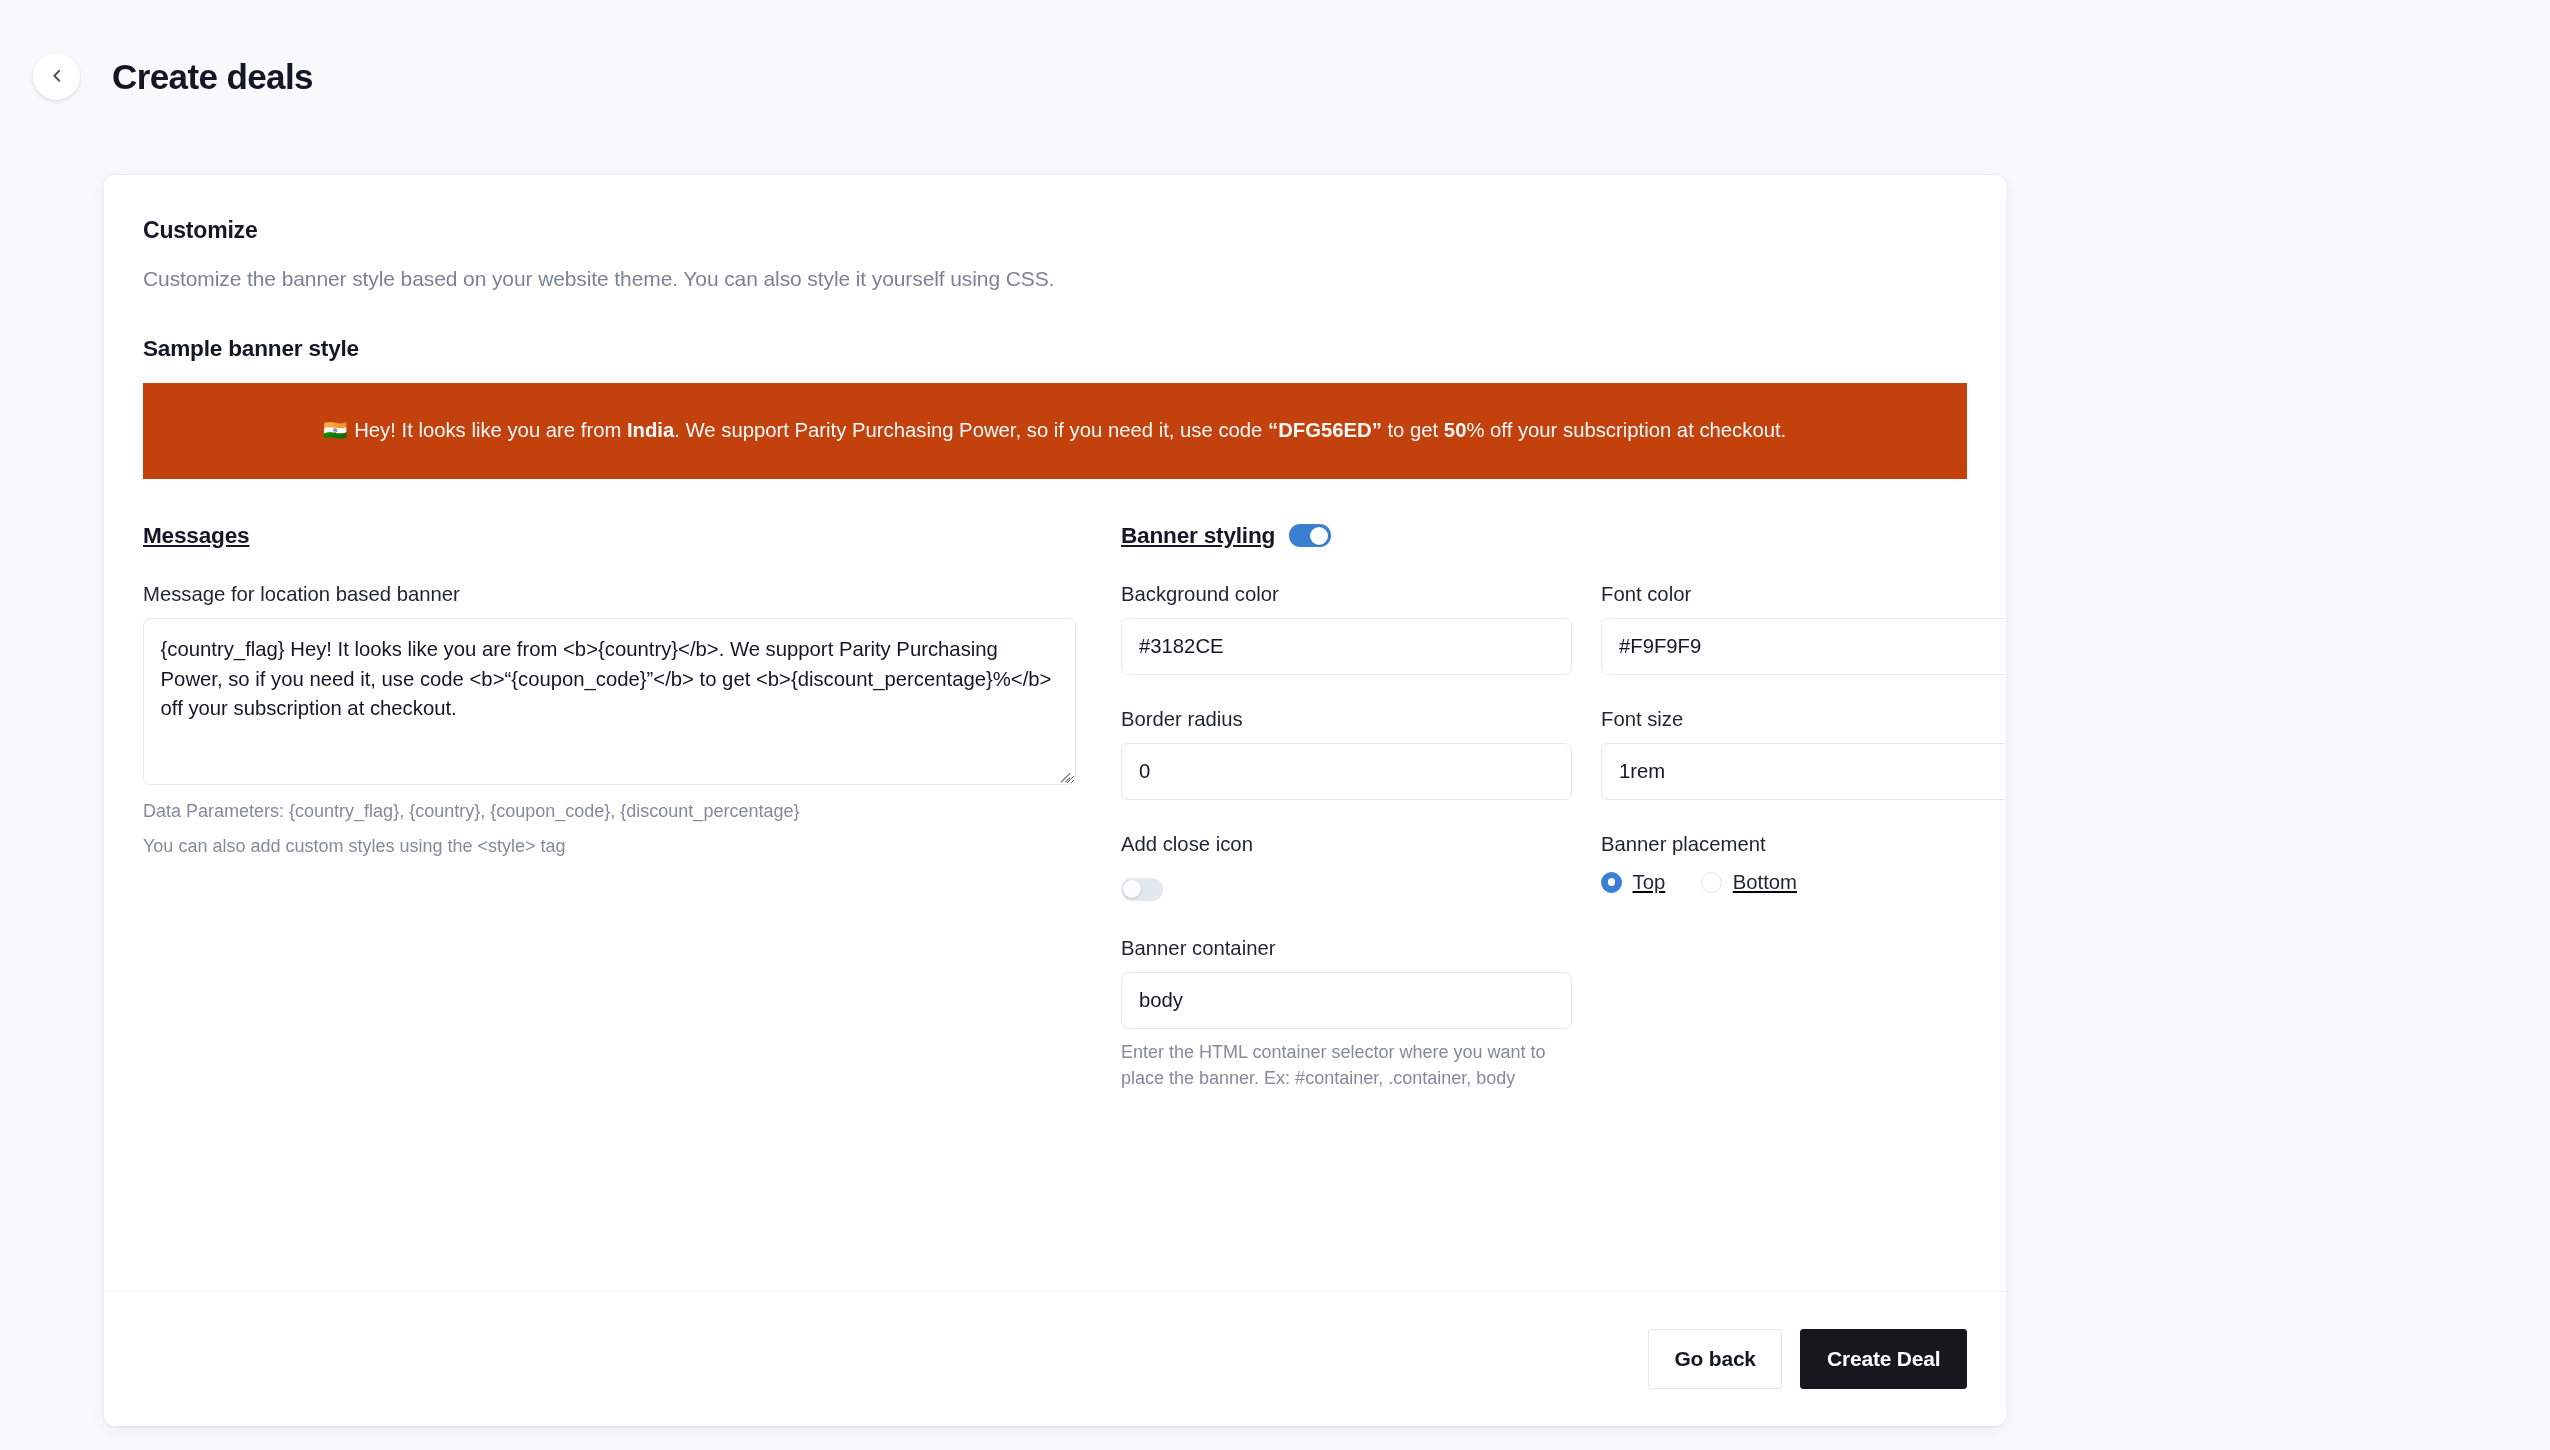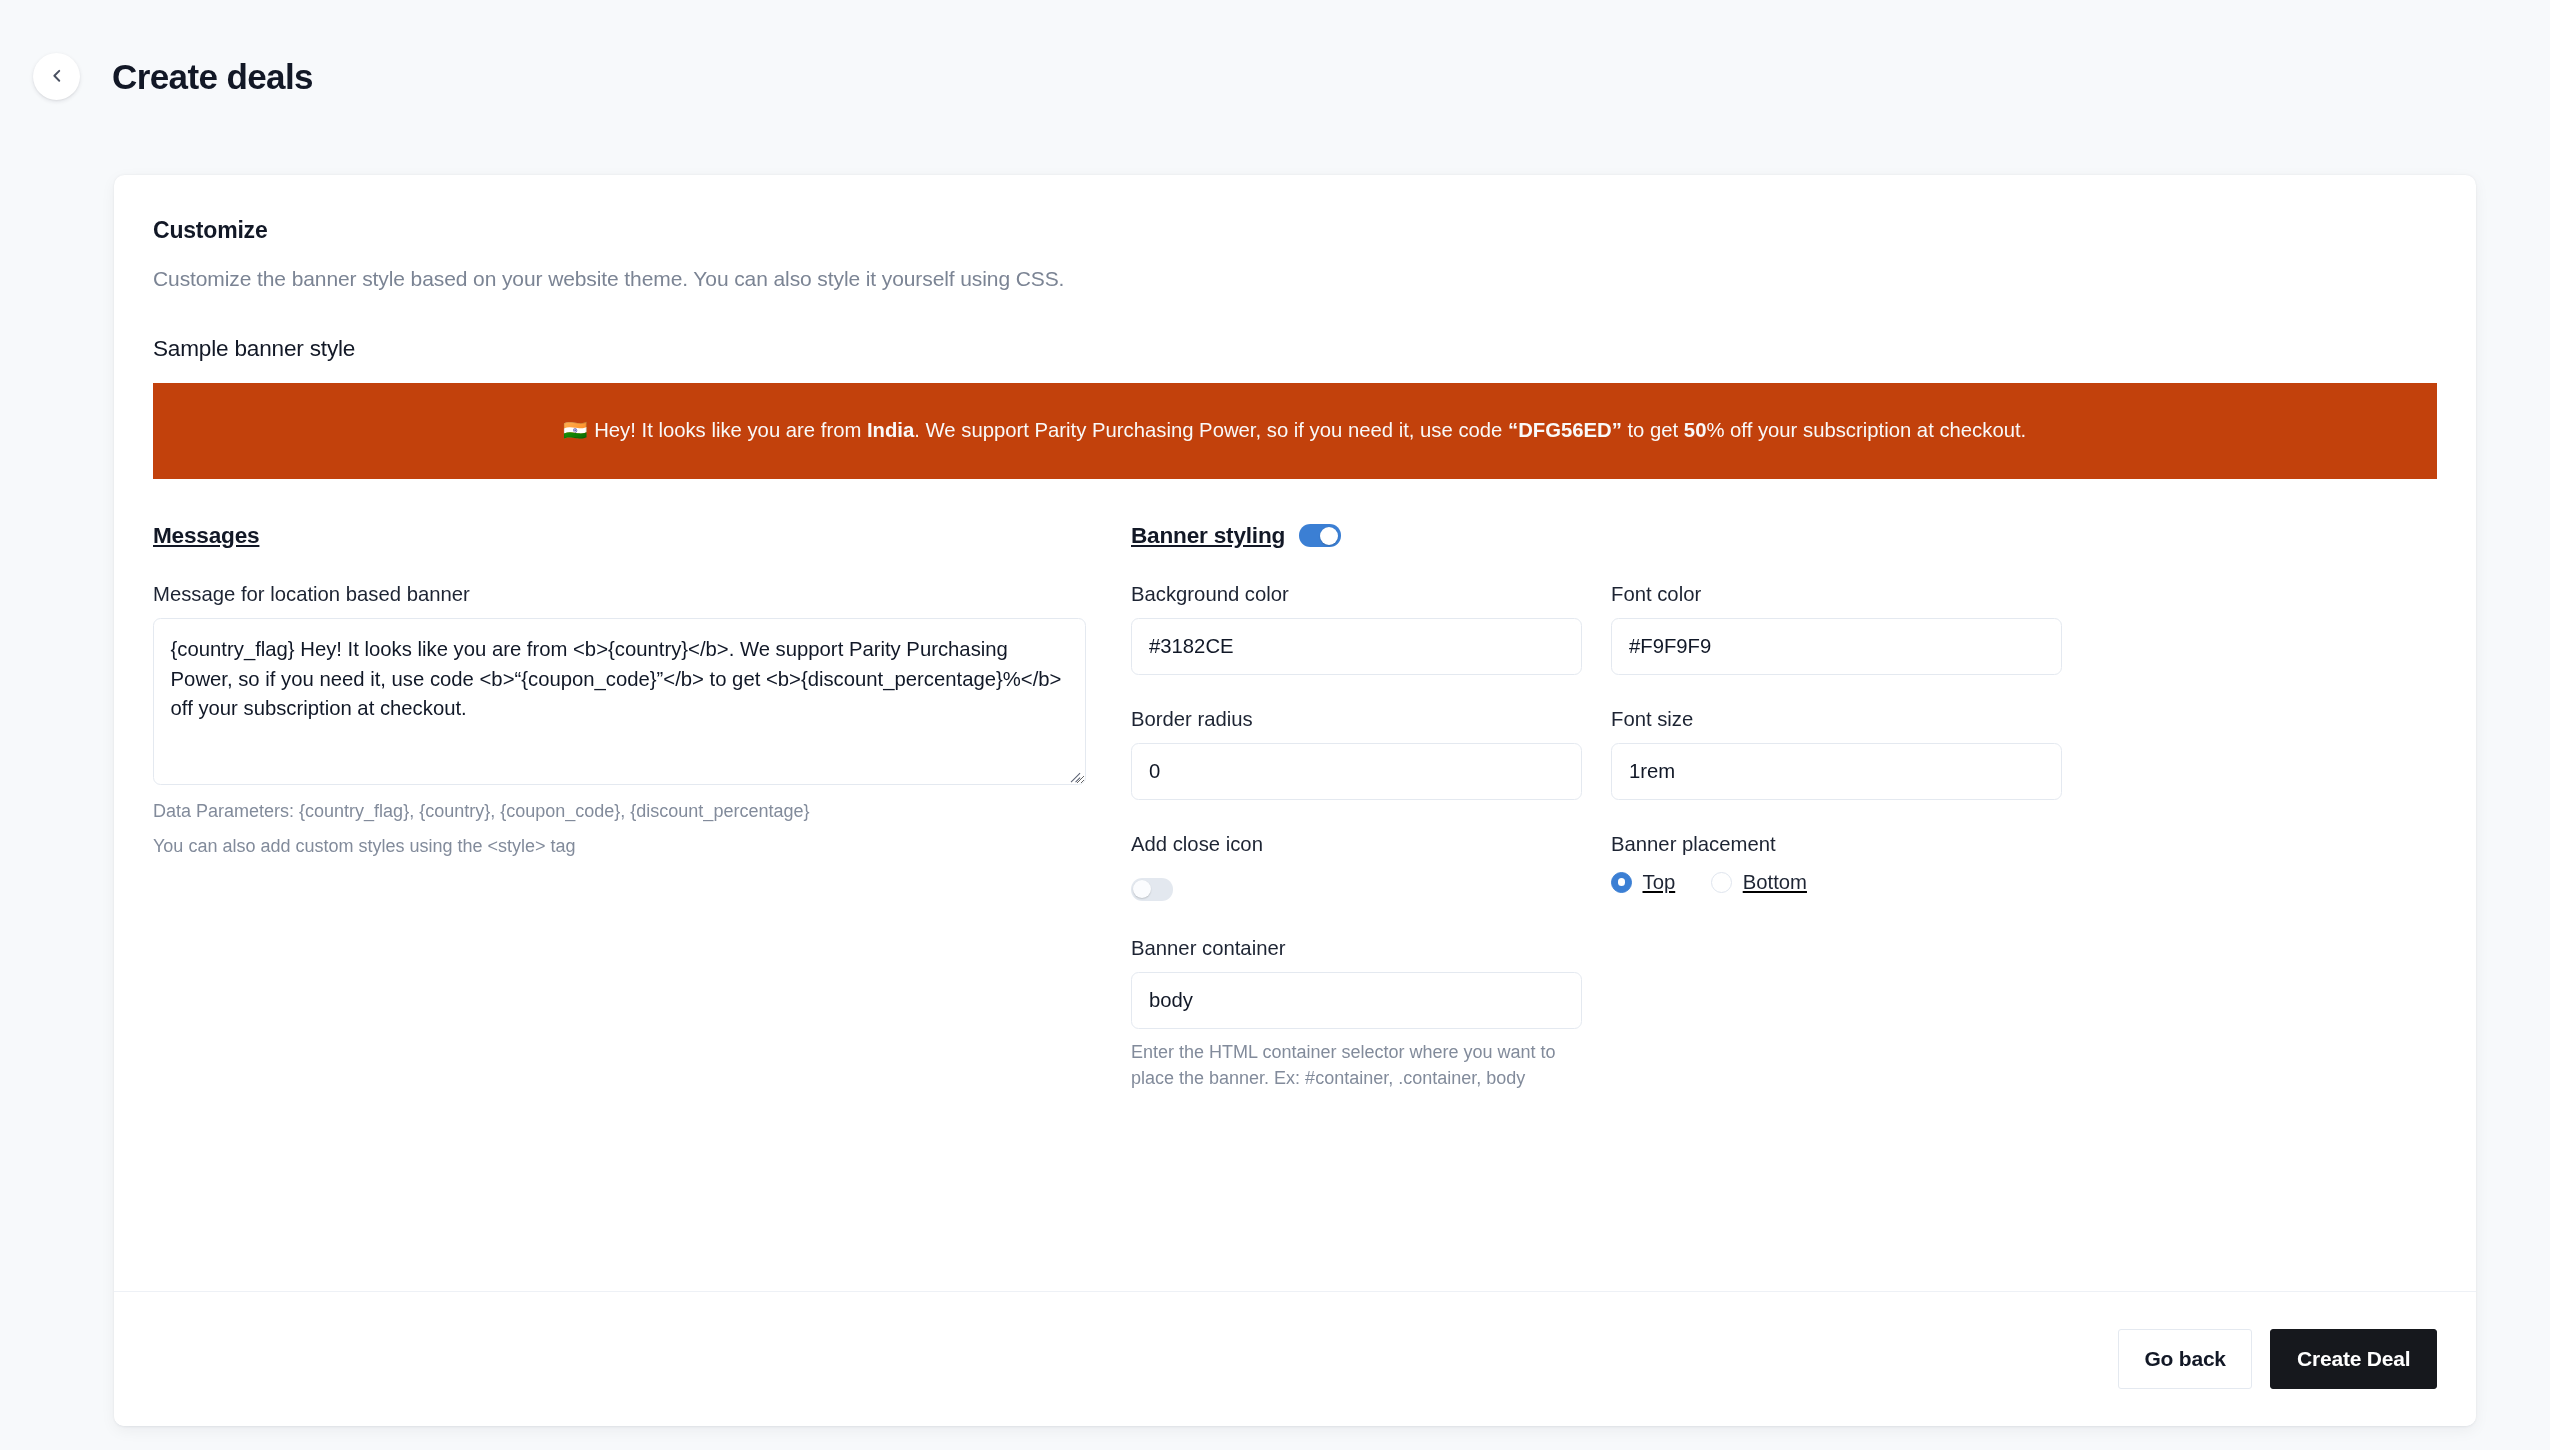--- a/index.html
+++ b/index.html
@@ -34,22 +34,22 @@
     font-size: 35px;
     font-weight: 700;
     color: #121826;
     letter-spacing: -0.6px;
     line-height: 1;
   }
 
   
   .card {
     position: absolute;
-    left: 114px; top: 175px;
-    width: 2362px; height: 1251px;
+    left: 104px; top: 175px;
+    width: 1902px; height: 1251px;
     background: #ffffff;
     border-radius: 10.5px;
     box-shadow: 0 0.8px 2.3px rgba(16,24,40,0.07), 0 4.5px 15px rgba(16,24,40,0.05);
     overflow: hidden;
   }
   .card-body { padding: 42px 39px 0 39px; }
 
   .section-title {
     font-size: 23px;
     font-weight: 700;
@@ -58,21 +58,21 @@
   }
   .section-desc {
     margin-top: 22.6px;
     font-size: 21px;
     color: #7b8494;
     letter-spacing: -0.1px;
   }
   .subsection-title {
     margin-top: 45px;
     font-size: 22.6px;
-    font-weight: 400;
+    font-weight: 700;
     color: #121826;
     letter-spacing: -0.2px;
   }
 
   
   .sample-banner {
     margin-top: 21px;
     height: 96px;
     display: flex;
     align-items: center;

